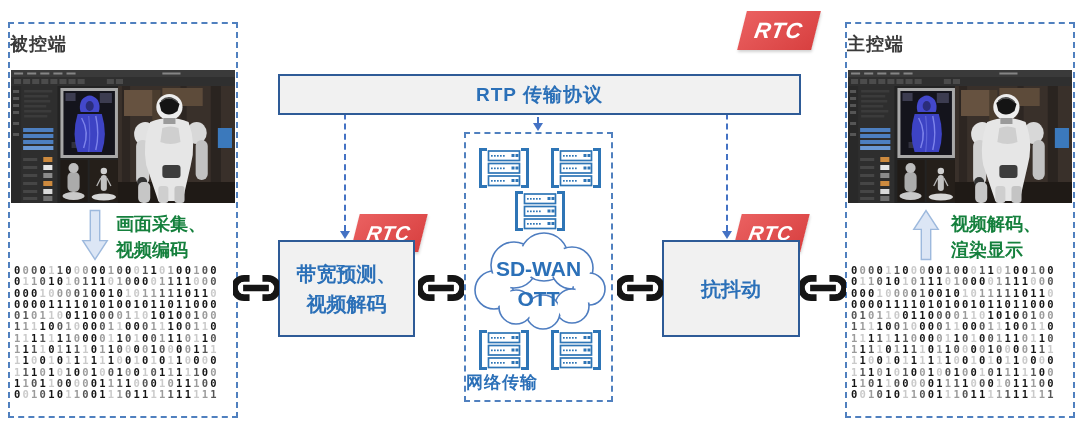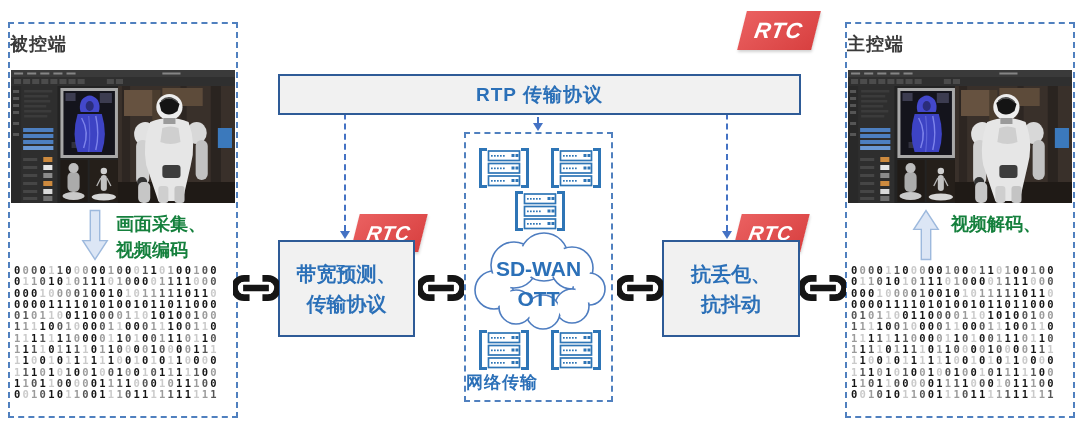--- a/index.html
+++ b/index.html
@@ -275,20 +275,21 @@
       <svg viewBox="0 0 222 133" preserveAspectRatio="none">
           <use href="#appshot"></use>
         </svg>
     </div>
     <div class="flow">
       <svg class="flow-arrow" style="left:63px" viewBox="0 0 34 56">
         <path d="M12 54 h10 V22 h8 L17 2 L4 22 h8 z" fill="#dce6f5" stroke="#9db9dd" stroke-width="1.5"></path>
       </svg>
       <div class="flow-text" style="left:104px">
         <div>视频解码、</div>
+        <div>渲染显示</div>
       </div>
     </div>
     <div class="binary">
         <div class="brow"><span class="b0">0</span><span class="b2">0</span><span class="b1">0</span><span class="b0">0</span><span class="b3">1</span><span class="b1">1</span><span class="b0">0</span><span class="b3">0</span><span class="b2">0</span><span class="b0">0</span><span class="b0">0</span><span class="b2">1</span><span class="b1">0</span><span class="b0">0</span><span class="b3">0</span><span class="b1">1</span><span class="b0">1</span><span class="b3">0</span><span class="b2">1</span><span class="b0">0</span><span class="b0">0</span><span class="b2">1</span><span class="b1">0</span><span class="b0">0</span></div>
         <div class="brow"><span class="b0">0</span><span class="b3">1</span><span class="b2">1</span><span class="b1">0</span><span class="b0">1</span><span class="b0">0</span><span class="b3">1</span><span class="b2">0</span><span class="b1">1</span><span class="b0">1</span><span class="b0">1</span><span class="b3">0</span><span class="b2">1</span><span class="b1">0</span><span class="b0">0</span><span class="b0">0</span><span class="b3">0</span><span class="b2">1</span><span class="b1">1</span><span class="b0">1</span><span class="b0">1</span><span class="b3">0</span><span class="b2">0</span><span class="b1">0</span></div>
         <div class="brow"><span class="b0">0</span><span class="b0">0</span><span class="b0">0</span><span class="b3">1</span><span class="b3">0</span><span class="b2">0</span><span class="b2">0</span><span class="b1">0</span><span class="b1">1</span><span class="b0">0</span><span class="b0">0</span><span class="b0">1</span><span class="b0">0</span><span class="b3">1</span><span class="b3">0</span><span class="b2">1</span><span class="b2">1</span><span class="b1">1</span><span class="b1">1</span><span class="b0">1</span><span class="b0">0</span><span class="b0">1</span><span class="b0">1</span><span class="b3">0</span></div>
         <div class="brow"><span class="b0">0</span><span class="b0">0</span><span class="b0">0</span><span class="b0">0</span><span class="b0">1</span><span class="b0">1</span><span class="b0">1</span><span class="b0">1</span><span class="b0">0</span><span class="b0">1</span><span class="b0">0</span><span class="b0">1</span><span class="b0">0</span><span class="b0">0</span><span class="b0">1</span><span class="b0">0</span><span class="b0">1</span><span class="b0">1</span><span class="b0">0</span><span class="b0">1</span><span class="b0">1</span><span class="b0">0</span><span class="b0">0</span><span class="b0">0</span></div>
         <div class="brow"><span class="b1">0</span><span class="b1">1</span><span class="b2">0</span><span class="b2">1</span><span class="b3">1</span><span class="b3">0</span><span class="b0">0</span><span class="b0">1</span><span class="b0">1</span><span class="b0">0</span><span class="b1">0</span><span class="b1">0</span><span class="b2">0</span><span class="b2">1</span><span class="b3">1</span><span class="b3">0</span><span class="b0">1</span><span class="b0">0</span><span class="b0">1</span><span class="b0">0</span><span class="b1">0</span><span class="b1">1</span><span class="b2">0</span><span class="b2">0</span></div>
         <div class="brow"><span class="b1">1</span><span class="b2">1</span><span class="b3">1</span><span class="b0">1</span><span class="b0">0</span><span class="b1">0</span><span class="b2">1</span><span class="b3">0</span><span class="b0">0</span><span class="b0">0</span><span class="b1">0</span><span class="b2">1</span><span class="b3">1</span><span class="b0">0</span><span class="b0">0</span><span class="b1">0</span><span class="b2">1</span><span class="b3">1</span><span class="b0">1</span><span class="b0">0</span><span class="b1">0</span><span class="b2">1</span><span class="b3">1</span><span class="b0">0</span></div>
         <div class="brow"><span class="b2">1</span><span class="b3">1</span><span class="b0">1</span><span class="b1">1</span><span class="b3">1</span><span class="b0">1</span><span class="b1">1</span><span class="b2">0</span><span class="b0">0</span><span class="b0">0</span><span class="b2">0</span><span class="b3">1</span><span class="b0">1</span><span class="b1">0</span><span class="b3">1</span><span class="b0">0</span><span class="b1">0</span><span class="b2">1</span><span class="b0">1</span><span class="b0">1</span><span class="b2">0</span><span class="b3">1</span><span class="b0">1</span><span class="b1">0</span></div>
@@ -312,21 +313,21 @@
   <div class="dropline" style="left:537px; top:83px; height:40px"></div>
   <div class="drophead" style="left:533px; top:123px"></div>
   <div class="dropline" style="left:726px; top:83px; height:148px"></div>
   <div class="drophead" style="left:722px; top:231px"></div>
 
   <div class="rtc-badge rtc-small rtc-bw">
     <span>RTC</span>
   </div>
   <div class="pbox pbox-bw">
     <div>带宽预测、</div>
-    <div>传输协议</div>
+    <div>视频解码</div>
   </div>
 
   <div class="netbox">
     <svg class="server srv-tl" viewBox="0 0 52 40">
         <use href="#serverrack"></use>
       </svg>
     <svg class="server srv-tr" viewBox="0 0 52 40">
         <use href="#serverrack"></use>
       </svg>
     <svg class="server srv-mid" viewBox="0 0 52 40">
@@ -364,21 +365,20 @@
       <div>SD-WAN</div>
       <div>OTT</div>
     </div>
     <div class="net-label">网络传输</div>
   </div>
 
   <div class="rtc-badge rtc-small rtc-res">
     <span>RTC</span>
   </div>
   <div class="pbox pbox-res">
-    <div>抗丢包、</div>
     <div>抗抖动</div>
   </div>
 
   <div class="chain chain1">
       <svg viewBox="0 0 50 30">
         <use href="#chainlink"></use>
       </svg>
     </div>
   <div class="chain chain2">
       <svg viewBox="0 0 50 30">

